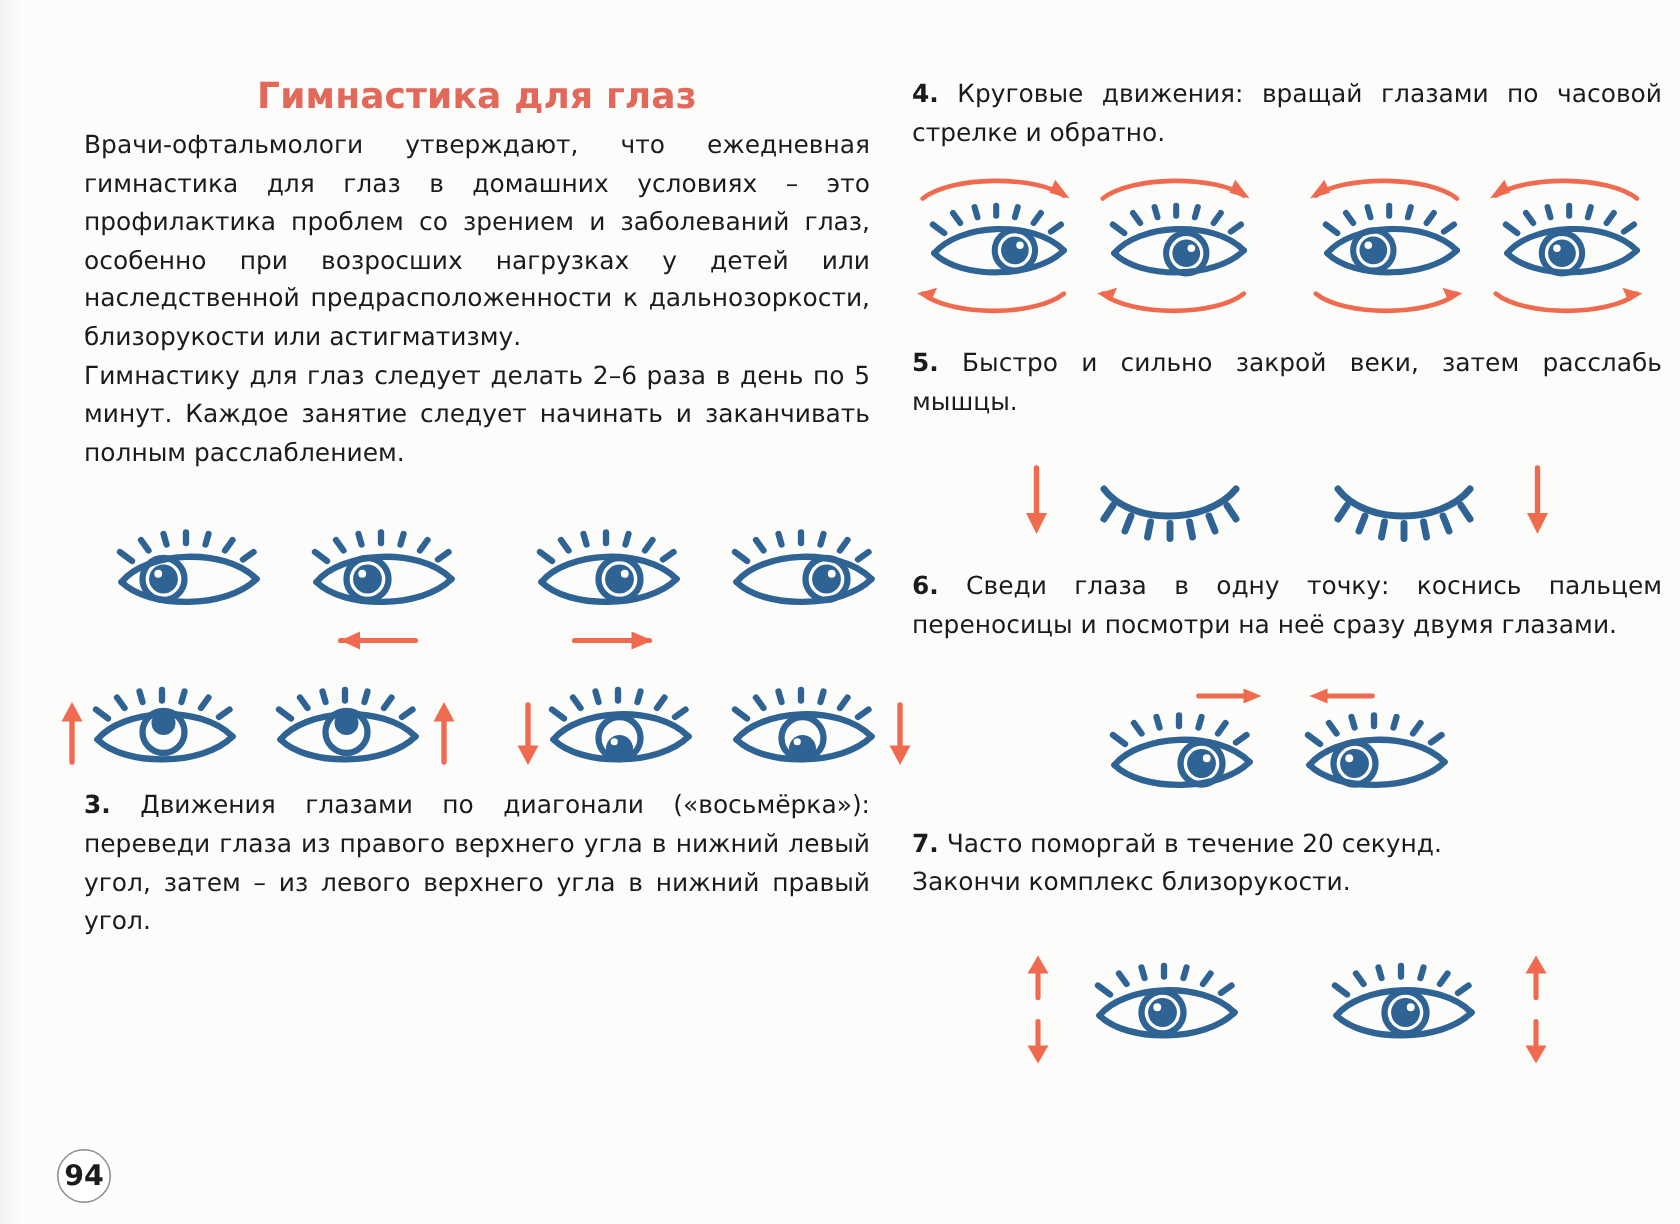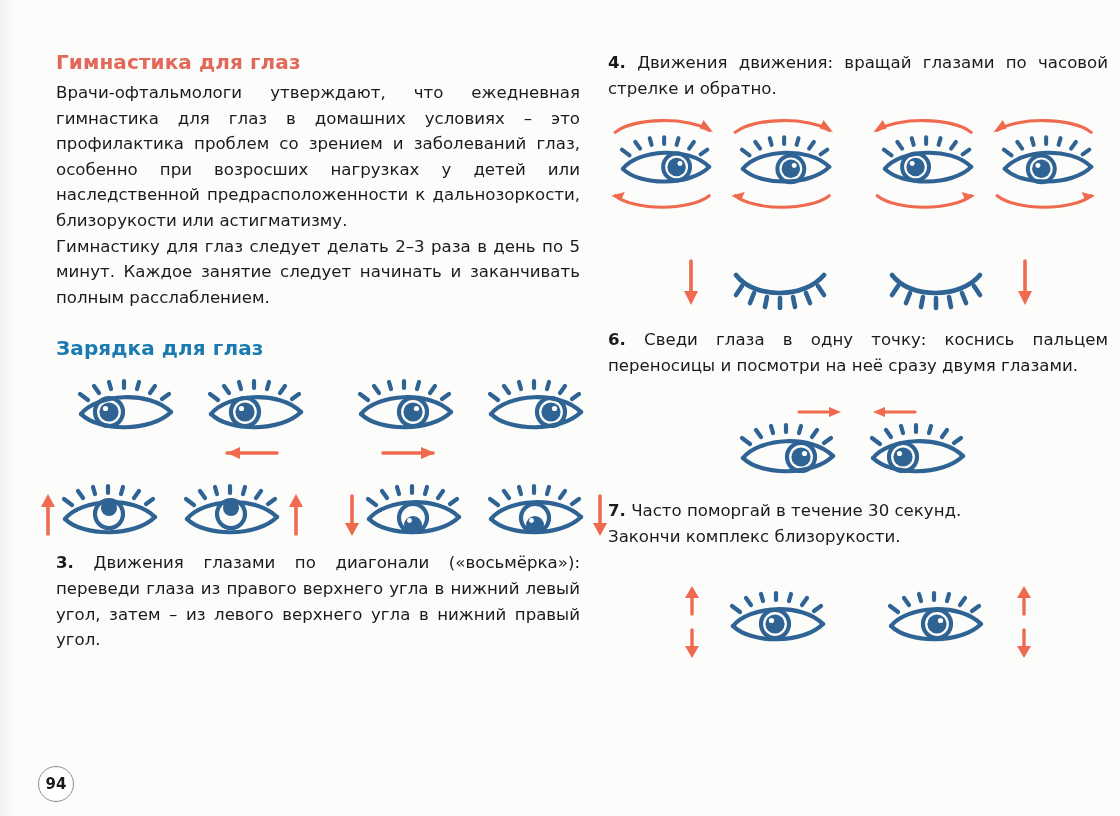--- a/index.html
+++ b/index.html
@@ -21,22 +21,22 @@
     background:linear-gradient(to right,#f2f2f0,#fdfdfc);
   }
   .col{
     position:absolute;top:50px;
   }
   .col-left{left:56px;width:524px;}
   .col-right{left:608px;width:500px;}
 
   h2.head{
     margin:0 0 6px 0;
-    font-size:20px;font-weight:bold;
-    letter-spacing:.1px;
+    font-size:24px;font-weight:bold;
+    text-align:center;letter-spacing:.1px;
   }
   h2.head.red{color:#e2685a;}
   h2.head.blue{color:#1b7bb0;}
 
   p.body{
     margin:0;
     font-size:16.6px;
     line-height:25.6px;
     text-align:justify;
     text-justify:inter-word;
@@ -57,39 +57,38 @@
   .sp{flex:0 0 auto;}
 
   .eye-wrap{position:relative;display:inline-block;}
   svg{display:block;overflow:visible;}
 
   .pagenum{
     position:absolute;left:38px;top:766px;
     width:34px;height:34px;border-radius:50%;
     border:1.4px solid #8d8d8d;
     display:flex;align-items:center;justify-content:center;
-    font-size:15px;font-weight:bold;color:#1b1b1b;
+    font-size:19px;font-weight:bold;color:#1b1b1b;
     background:#fff;
   }
 </style>
 </head>
 <body>
 
 <div class="page">
   <div class="gutter"></div>
 
   <div class="col col-left">
 
     <h2 class="head red">Гимнастика для глаз</h2>
 
     <p class="body">Врачи-офтальмологи утверждают, что ежедневная гимнастика для глаз в домашних условиях – это профилактика проблем со зрением и заболеваний глаз, особенно при возросших нагрузках у детей или наследственной предрасположенности к дальнозоркости, близорукости или астигматизму.</p>
-    <p class="body">Гимнастику для глаз следует делать 2–3 раза в день по 5 минут. Каждое занятие следует начинать и заканчивать полным расслаблением.</p>
+    <p class="body">Гимнастику для глаз следует делать 2–6 раза в день по 5 минут. Каждое занятие следует начинать и заканчивать полным расслаблением.</p>
 
     <div class="gap-l"></div>
-    <h2 class="head blue">Зарядка для глаз</h2>
 
 
 
     <div class="gap-m"></div>
     <div class="figrow" style="padding-left:14px;">
       <div class="eye-wrap">
         <svg width="104" height="56" viewBox="0 0 104 56">
           <g fill="none" stroke="#2e6394" stroke-width="4.2" stroke-linecap="round">
             <path d="M6 32 C22 12, 74 8, 96 30"></path>
             <path d="M6 32 C24 50, 76 50, 96 30"></path>
@@ -311,21 +310,21 @@
       <div class="sp" style="width:34px"></div>
 
       <div class="sp" style="width:14px"></div>
 
     </div>
 
   </div>
 
   <div class="col col-right">
 
-    <p class="body"><span class="num">4.</span><span> Движения движения: вращай глазами по часовой стрелке и обратно.</span></p>
+    <p class="body"><span class="num">4.</span><span> Круговые движения: вращай глазами по часовой стрелке и обратно.</span></p>
 
     <div class="gap-m"></div>
     <div class="figrow">
       <div class="eye-wrap">
         <svg width="112" height="96" viewBox="-6 -22 116 100">
           <g fill="none" stroke="#ef6a4e" stroke-width="3.2" stroke-linecap="round">
             <path d="M-2 -6 C18 -22, 76 -22, 96 -8"></path>
             <path d="M-2 60 C18 76, 76 76, 96 60"></path>
           </g>
           <g fill="#ef6a4e">
@@ -425,20 +424,21 @@
               <path d="M87 17 L94 12"></path>
             <circle cx="44" cy="32" r="14"></circle>
           </g>
           <circle cx="44" cy="32" r="9.6" fill="#2e6394"></circle>
           <circle cx="40.5" cy="28.5" r="2.6" fill="#fdfdfc"></circle>
         </svg>
       </div>
     </div>
 
     <div class="gap-m"></div>
+    <p class="body"><span class="num">5.</span><span> Быстро и сильно закрой веки, затем расслабь мышцы.</span></p>
 
     <div class="gap-l"></div>
     <div class="figrow">
       <div>
         <svg width="22" height="56" viewBox="0 0 22 56">
           <g stroke="#ef6a4e" stroke-width="3.6" fill="#ef6a4e" stroke-linecap="round">
             <line x1="11" y1="6" x2="11" y2="40"></line>
             <polygon points="11,50 4,36 18,36" stroke="none"></polygon>
           </g>
         </svg>
@@ -530,21 +530,21 @@
               <path d="M87 17 L94 12"></path>
             <circle cx="36" cy="31" r="14"></circle>
           </g>
           <circle cx="36" cy="31" r="9.6" fill="#2e6394"></circle>
           <circle cx="32.5" cy="27.5" r="2.6" fill="#fdfdfc"></circle>
         </svg>
       </div>
     </div>
 
     <div class="gap-m"></div>
-    <p class="body left"><span class="num">7.</span><span> Часто поморгай в течение 30 секунд.</span></p>
+    <p class="body left"><span class="num">7.</span><span> Часто поморгай в течение 20 секунд.</span></p>
     <p class="body left">Закончи комплекс близорукости.</p>
 
     <div class="gap-xl"></div>
     <div class="figrow">
       <div>
         <svg width="22" height="76" viewBox="0 0 22 76">
           <g stroke="#ef6a4e" stroke-width="3.4" fill="#ef6a4e" stroke-linecap="round">
             <line x1="11" y1="10" x2="11" y2="30"></line>
             <polygon points="11,2 4,14 18,14" stroke="none"></polygon>
             <line x1="11" y1="46" x2="11" y2="64"></line>

